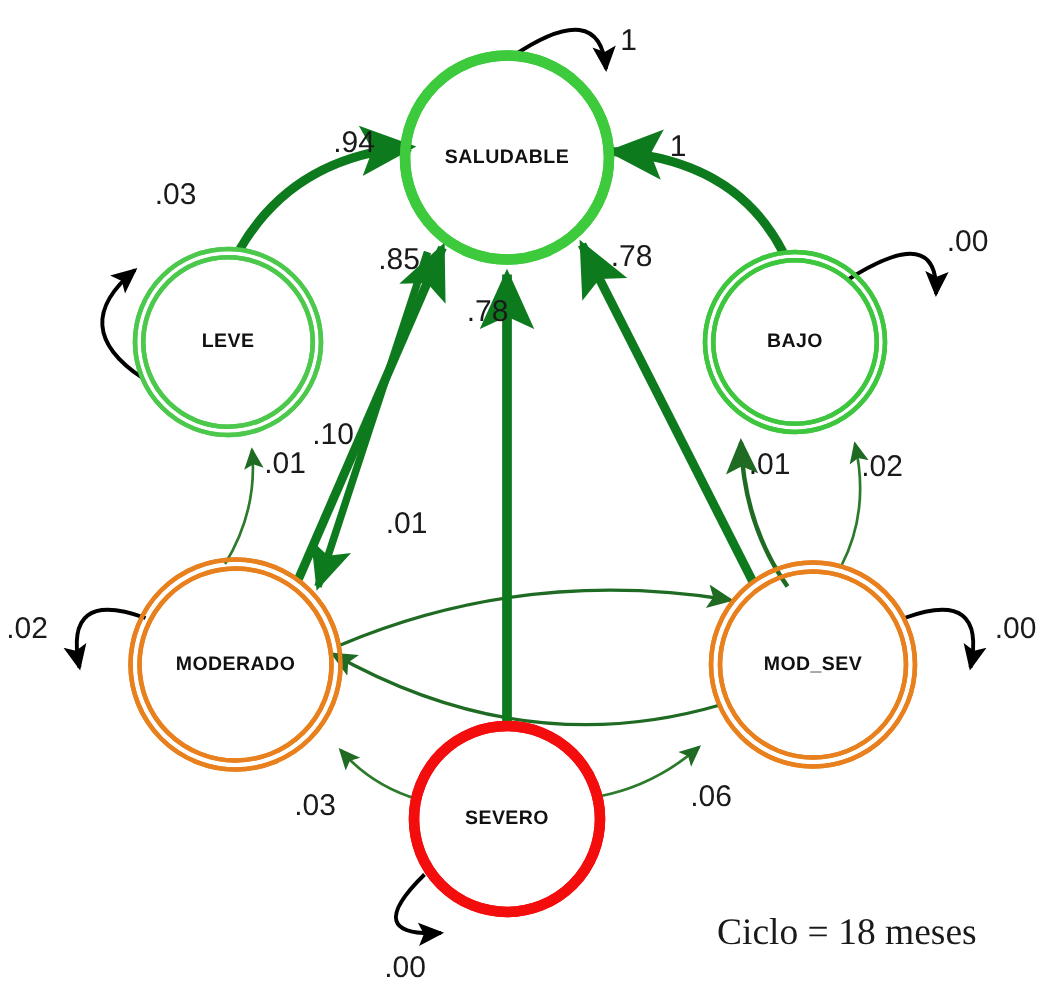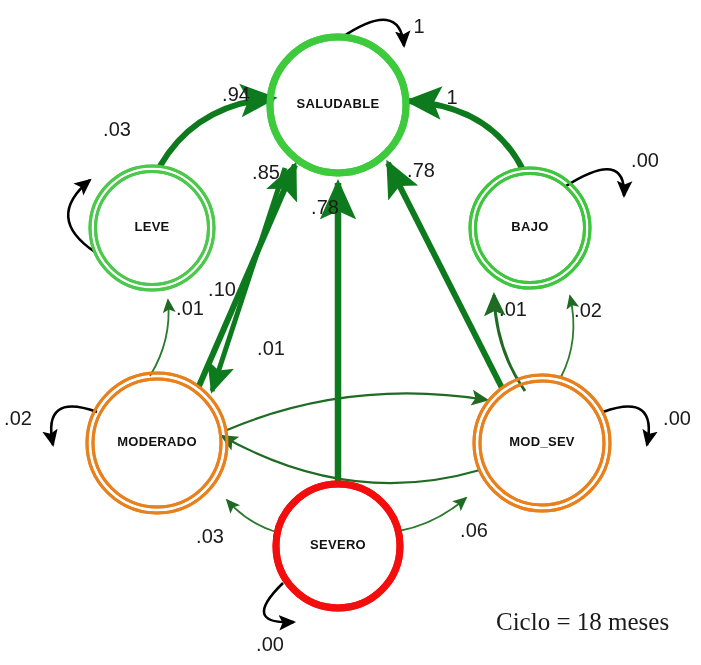--- a/index.html
+++ b/index.html
@@ -148,14 +148,14 @@
       <text class="edge-label" x="222" y="291">.10</text>
       <text class="edge-label" x="513" y="311">.01</text>
       <text class="edge-label" x="190" y="310">.01</text>
       <text class="edge-label" x="588" y="312">.02</text>
       <text class="edge-label" x="271" y="350">.01</text>
       <text class="edge-label" x="210" y="538">.03</text>
       <text class="edge-label" x="474" y="532">.06</text>
     </g>
   </svg>
 
-  <div class="caption" style="left:496px;top:608px;">Ciclo = 18 meses</div>
+  <div class="caption" style="left:478px;top:608px;">Ciclo = 18 meses</div>
 </div>
 
 </body></html>

